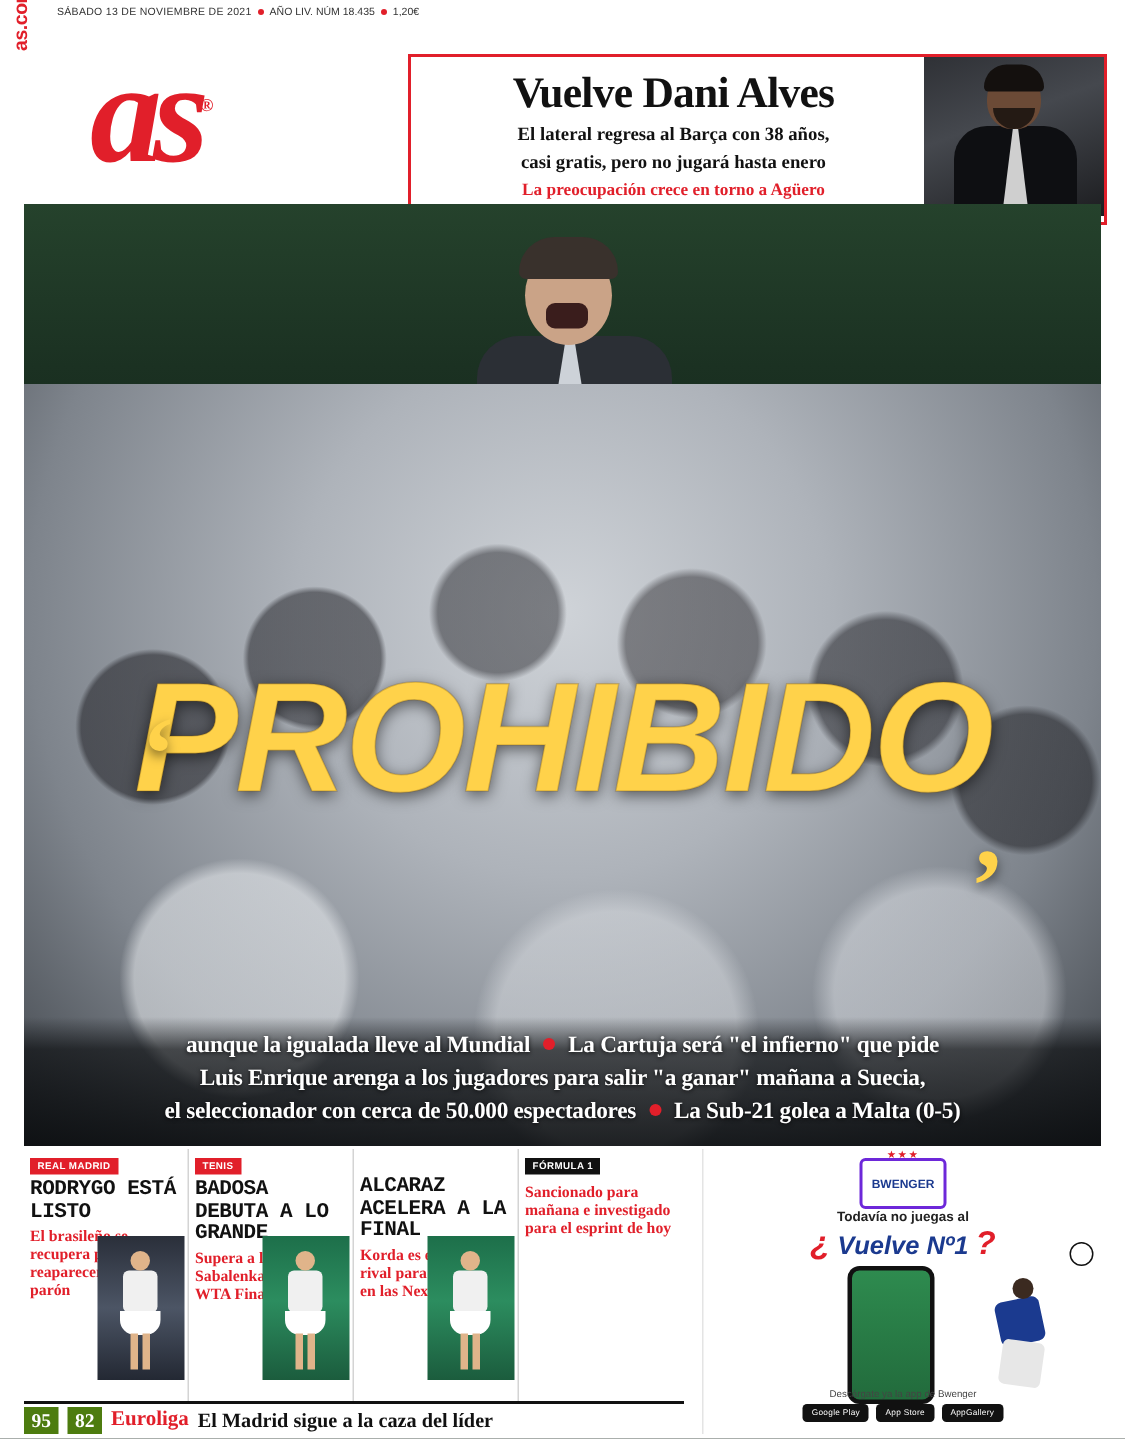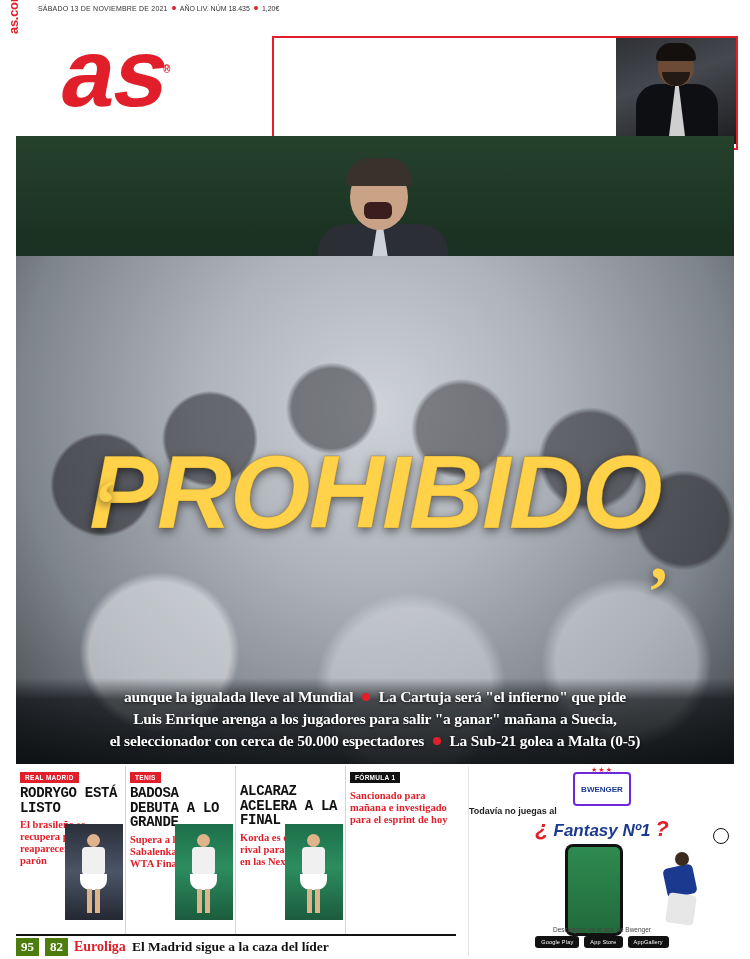--- a/index.html
+++ b/index.html
@@ -24,21 +24,21 @@
   
   .masthead{position:absolute;left:0;top:16px;width:750px;height:118px;background:#fff;}
   .asdotcom{
     position:absolute;left:6px;top:18px;width:70px;
     transform:rotate(-90deg);transform-origin:left top;
     font-size:13px;font-weight:bold;color:#e11f2a;letter-spacing:-0.3px;
   }
   .aslogo{
     position:absolute;left:60px;top:6px;
     font-size:96px;line-height:96px;font-weight:bold;color:#e11f2a;
-    font-family:Liberation Mono, monospace;letter-spacing:-6px;
+    font-family:Liberation Serif, serif;letter-spacing:-6px;
     font-style:italic;
   }
   .aslogo .reg{font-size:12px;vertical-align:super;letter-spacing:0;font-style:normal;}
 
   
   .promo{
     position:absolute;left:272px;top:20px;width:462px;height:110px;
     border:2px solid #e11f2a;background:#fff;overflow:hidden;
   }
   .promo-text{position:absolute;left:10px;top:8px;width:330px;text-align:center;}
@@ -194,21 +194,21 @@
     background:#ffffff;border-left:1px solid #e4e4e4;overflow:hidden;
   }
   .ad-logo{
     position:absolute;left:50%;top:6px;transform:translateX(-50%);
     width:54px;height:30px;border:2px solid #6d28d9;border-radius:4px;
     display:flex;align-items:center;justify-content:center;
     font-size:8px;font-weight:bold;color:#1b3a8f;
   }
   .ad-stars{position:absolute;left:50%;top:0px;transform:translateX(-50%);font-size:7px;color:#e11f2a;letter-spacing:1px;}
   .ad-l1{
-    position:absolute;left:0;top:40px;width:100%;text-align:left;
+    position:absolute;left:0;top:40px;width:100%;text-align:center;
     font-size:9px;color:#222;font-weight:bold;
   }
   .ad-l2{
     position:absolute;left:0;top:50px;width:100%;text-align:center;
     font-size:17px;font-weight:bold;color:#1b3a8f;font-style:italic;
   }
   .ad-q{color:#e11f2a;font-size:22px;font-weight:bold;}
   .phone{
     position:absolute;left:96px;top:78px;width:58px;height:92px;background:#111;border-radius:8px;padding:3px;box-sizing:border-box;
   }
@@ -239,20 +239,26 @@
     <span>AÑO LIV. NÚM 18.435</span>
     <span class="sep"></span>
     <span>1,20€</span>
   </div>
 
   <div class="masthead">
     <div class="asdotcom">as.com</div>
     <div class="aslogo"><span>as</span><span class="reg">®</span></div>
 
     <div class="promo">
+      <div class="promo-text">
+        <div class="promo-title">Vuelve Dani Alves</div>
+        <div class="promo-sub">El lateral regresa al Barça con 38 años,</div>
+        <div class="promo-sub">casi gratis, pero no jugará hasta enero</div>
+        <div class="promo-red">La preocupación crece en torno a Agüero</div>
+      </div>
       <div class="promo-photo">
         <div class="body"></div>
         <div class="shirt"></div>
         <div class="head"></div>
         <div class="hair"></div>
         <div class="beard"></div>
       </div>
     </div>
   </div>
 
@@ -352,21 +358,21 @@
       <span class="name">Euroliga</span>
       <span class="text">El Madrid sigue a la caza del líder</span>
     </div>
 
     <div class="ad">
       <div class="ad-stars">★★★</div>
       <div class="ad-logo">BWENGER</div>
       <div class="ad-l1">Todavía no juegas al</div>
       <div class="ad-l2">
         <span class="ad-q">¿</span>
-        <span>Fantasy Nº1</span>
+        <span>Vuelve Nº1</span>
         <span class="ad-q">?</span>
       </div>
       <div class="phone">
           <div class="scr"></div>
         </div>
       <div class="ad-player">
         <div class="bt"></div>
         <div class="bl"></div>
         <div class="bh"></div>
       </div>

